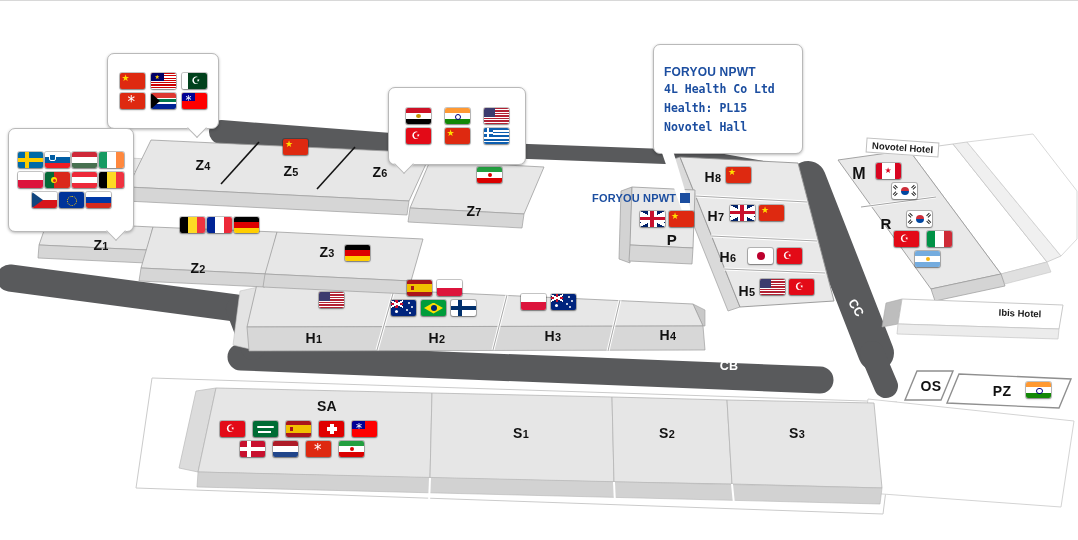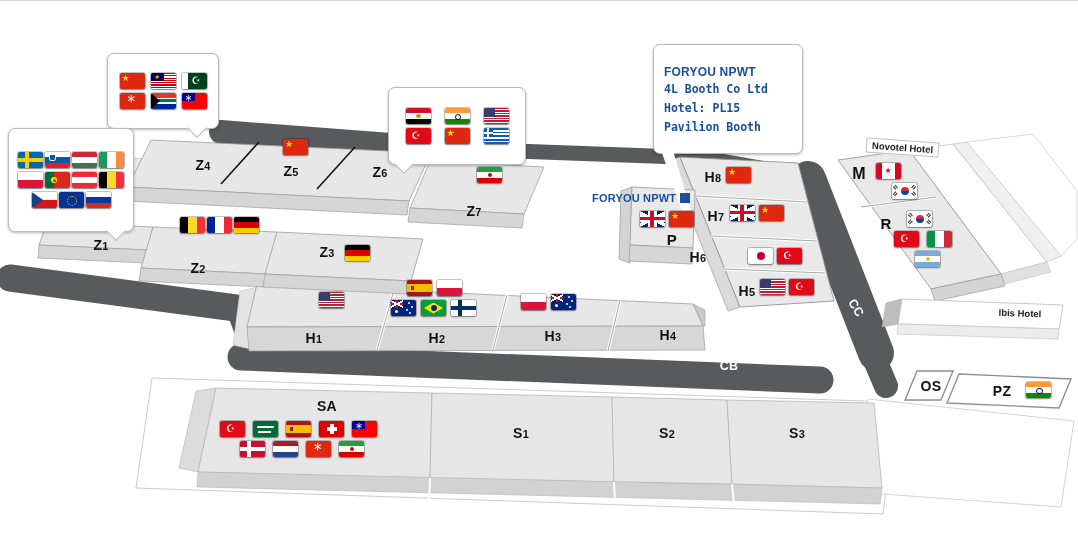--- a/index.html
+++ b/index.html
@@ -135,21 +135,21 @@
   <div class="lbl blk" style="left:327px;top:251px"><span>Z</span><span class="dig">3</span></div>
   <div class="lbl blk" style="left:203px;top:164px"><span>Z</span><span class="dig">4</span></div>
   <div class="lbl blk" style="left:291px;top:170px"><span>Z</span><span class="dig">5</span></div>
   <div class="lbl blk" style="left:380px;top:171px"><span>Z</span><span class="dig">6</span></div>
   <div class="lbl blk" style="left:474px;top:210px"><span>Z</span><span class="dig">7</span></div>
   <div class="lbl blk" style="left:314px;top:337px"><span>H</span><span class="dig">1</span></div>
   <div class="lbl blk" style="left:437px;top:337px"><span>H</span><span class="dig">2</span></div>
   <div class="lbl blk" style="left:553px;top:335px"><span>H</span><span class="dig">3</span></div>
   <div class="lbl blk" style="left:668px;top:334px"><span>H</span><span class="dig">4</span></div>
   <div class="lbl blk" style="left:747px;top:290px"><span>H</span><span class="dig">5</span></div>
-  <div class="lbl blk" style="left:698px;top:256px"><span>H</span><span class="dig">6</span></div>
+  <div class="lbl blk" style="left:728px;top:256px"><span>H</span><span class="dig">6</span></div>
   <div class="lbl blk" style="left:716px;top:215px"><span>H</span><span class="dig">7</span></div>
   <div class="lbl blk" style="left:713px;top:176px"><span>H</span><span class="dig">8</span></div>
   <div class="lbl" style="left:672px;top:238px;font-size:15px">P</div>
   <div class="lbl" style="left:859px;top:173px;font-size:16px">M</div>
   <div class="lbl" style="left:886px;top:222px;font-size:15px">R</div>
   <div class="lbl" style="left:327px;top:405px">SA</div>
   <div class="lbl blk" style="left:521px;top:432px"><span>S</span><span class="dig">1</span></div>
   <div class="lbl blk" style="left:667px;top:432px"><span>S</span><span class="dig">2</span></div>
   <div class="lbl blk" style="left:797px;top:432px"><span>S</span><span class="dig">3</span></div>
   <div class="lbl w" style="left:729px;top:365px">CB</div>
@@ -437,23 +437,23 @@
             <div style="position: absolute; left: 3.5px; top: 0px; width: 2px; height: 9px; background: rgb(255, 255, 255);"></div>
             <div style="position: absolute; left: 0px; top: 3.5px; width: 9px; height: 2px; background: rgb(255, 255, 255);"></div>
           </div>
         </div>
       </div>
     <div class="tail" style="left:8px"></div>
   </div>
 
   <div class="callout" id="co-exhibitor" style="left:653px;top:43px;width:130px;height:94px">
     <div class="logo">FORYOU NPWT</div>
-    <div class="mono">4L Booth Co Ltd</div>
-    <div class="mono">Hotel: PL15</div>
-    <div class="mono">Pavilion Booth</div>
+    <div class="mono">4L Health Co Ltd</div>
+    <div class="mono">Health: PL15</div>
+    <div class="mono">Novotel Hall</div>
     <div id="exh-tail"></div>
   </div>
 
   <div id="map-marker">
     <span class="logo">FORYOU NPWT</span>
     <span class="sq"></span>
   </div>
 
 </div>
 

